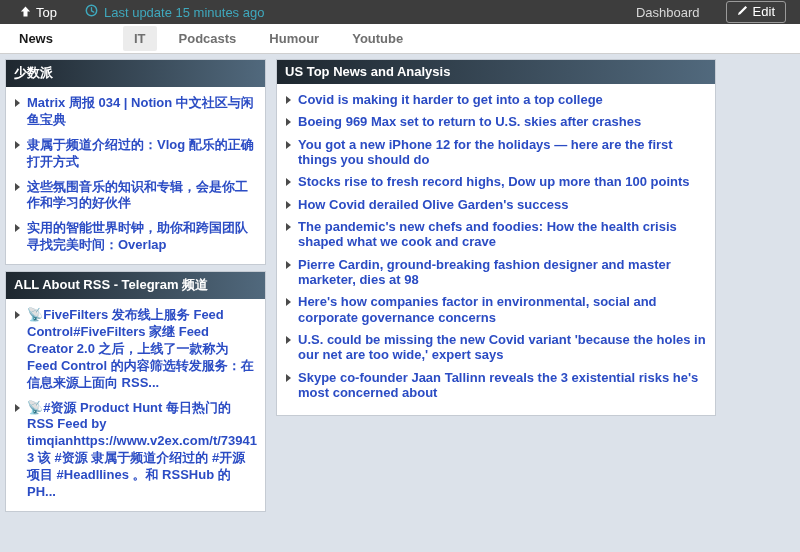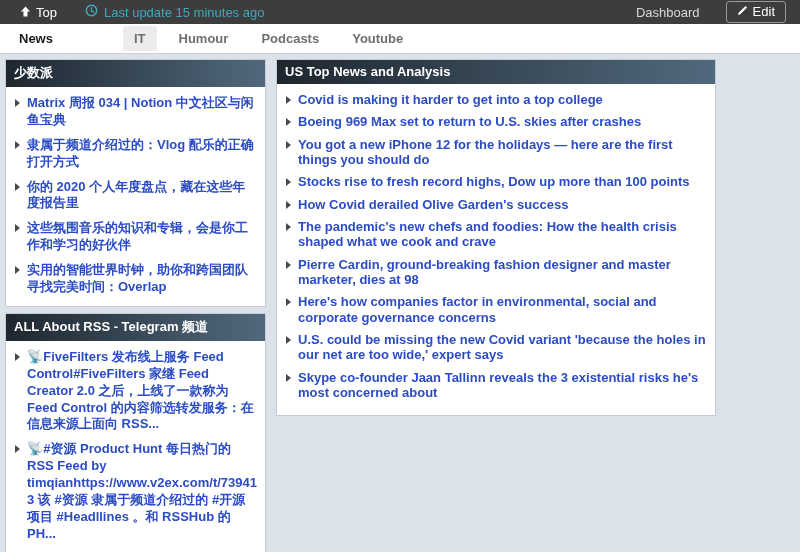--- a/index.html
+++ b/index.html
@@ -143,43 +143,40 @@
           <path d="M1 11 L1.8 8.4 L9.2 1 L11 2.8 L3.6 10.2 Z" fill="#ffffff"></path>
         </svg>
     </span>
     <span>Edit</span>
   </button>
 </div>
 
 <div class="tabbar">
   <span class="tab active">News</span>
   <span class="tab boxed">IT</span>
+  <span class="tab">Podcasts</span>
   <span class="tab">Humour</span>
-  <span class="tab">Podcasts</span>
   <span class="tab">Youtube</span>
 </div>
 
 <div class="content">
 
   <div class="col-left">
     <div class="panel">
       <div class="panel-header">少数派</div>
       <ul class="panel-body">
 
           <li>
             <a class="item-link">Matrix 周报 034 | Notion 中文社区与闲鱼宝典</a>
           </li>
 
           <li>
             <a class="item-link">隶属于频道介绍过的：Vlog 配乐的正确打开方式</a>
           </li>
 
-          <li>
-            <a class="item-link">你的 2020 个人年度盘点，藏在这些年度报告里</a>
-          </li>
 
           <li>
             <a class="item-link">这些氛围音乐的知识和专辑，会是你工作和学习的好伙伴</a>
           </li>
 
           <li>
             <a class="item-link">实用的智能世界时钟，助你和跨国团队寻找完美时间：Overlap</a>
           </li>
         </ul>
     </div>

